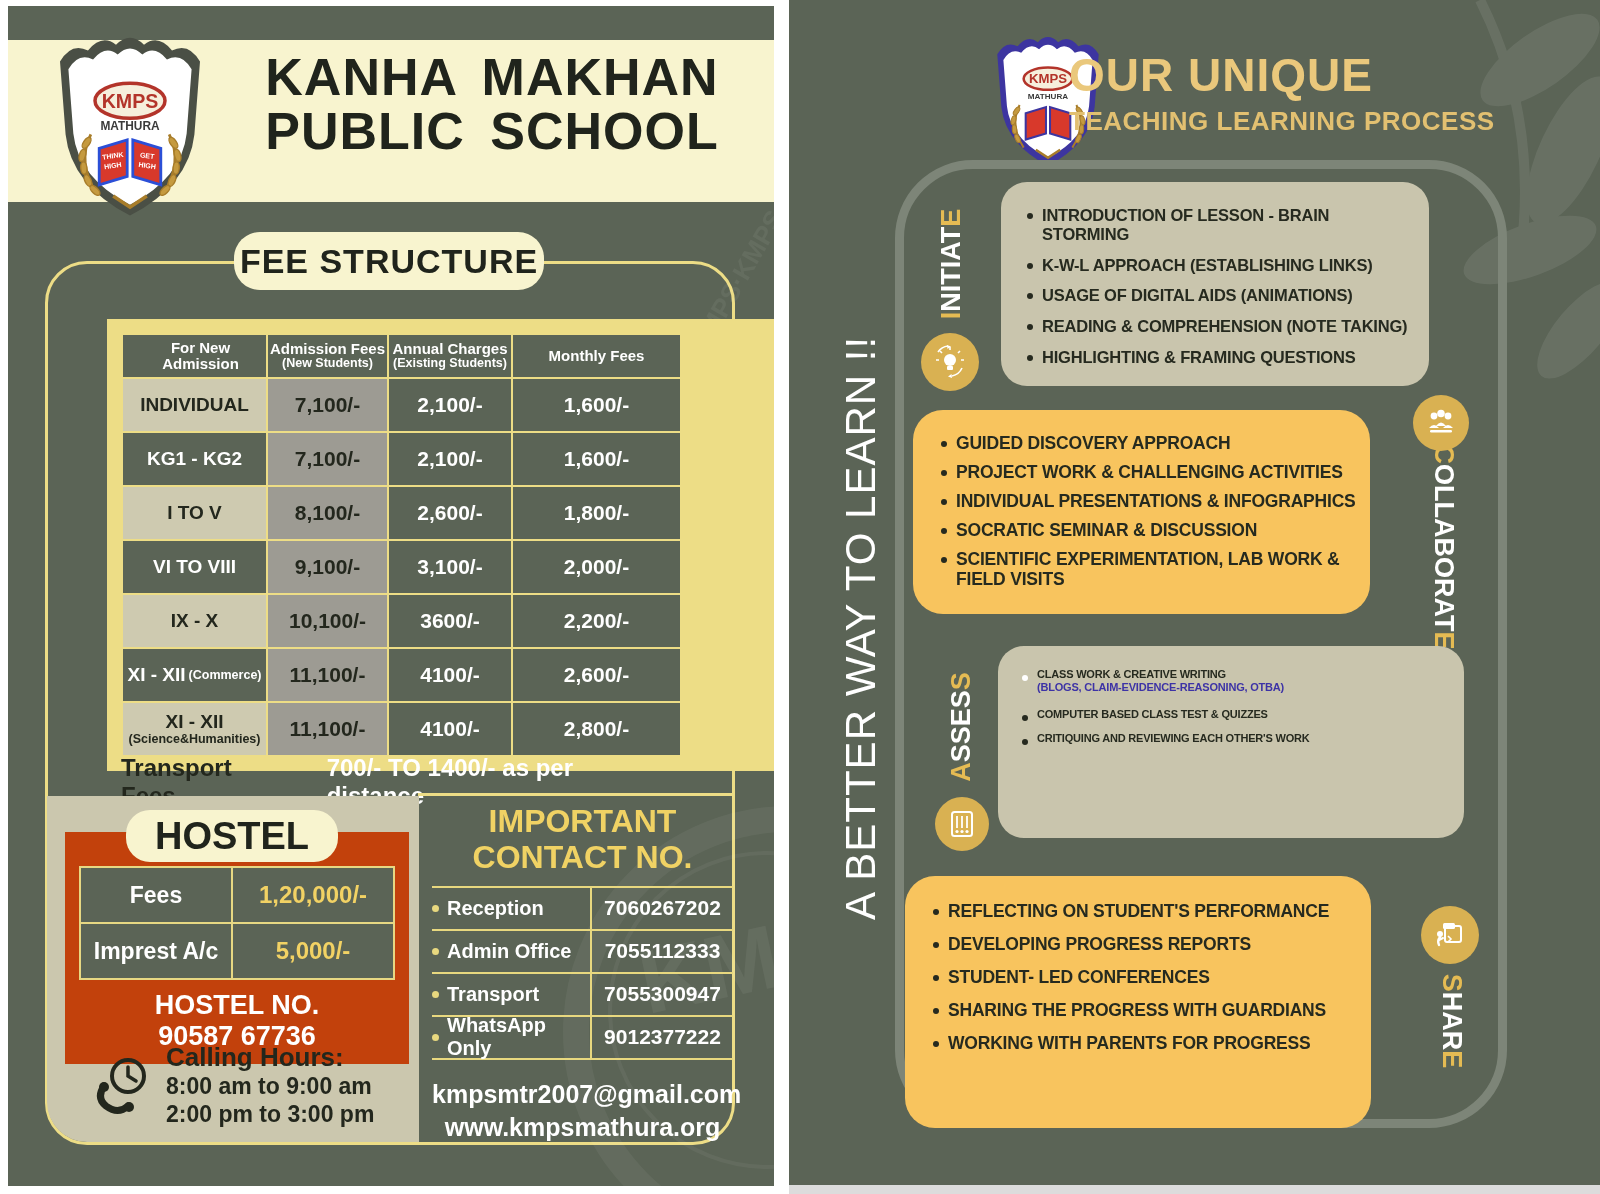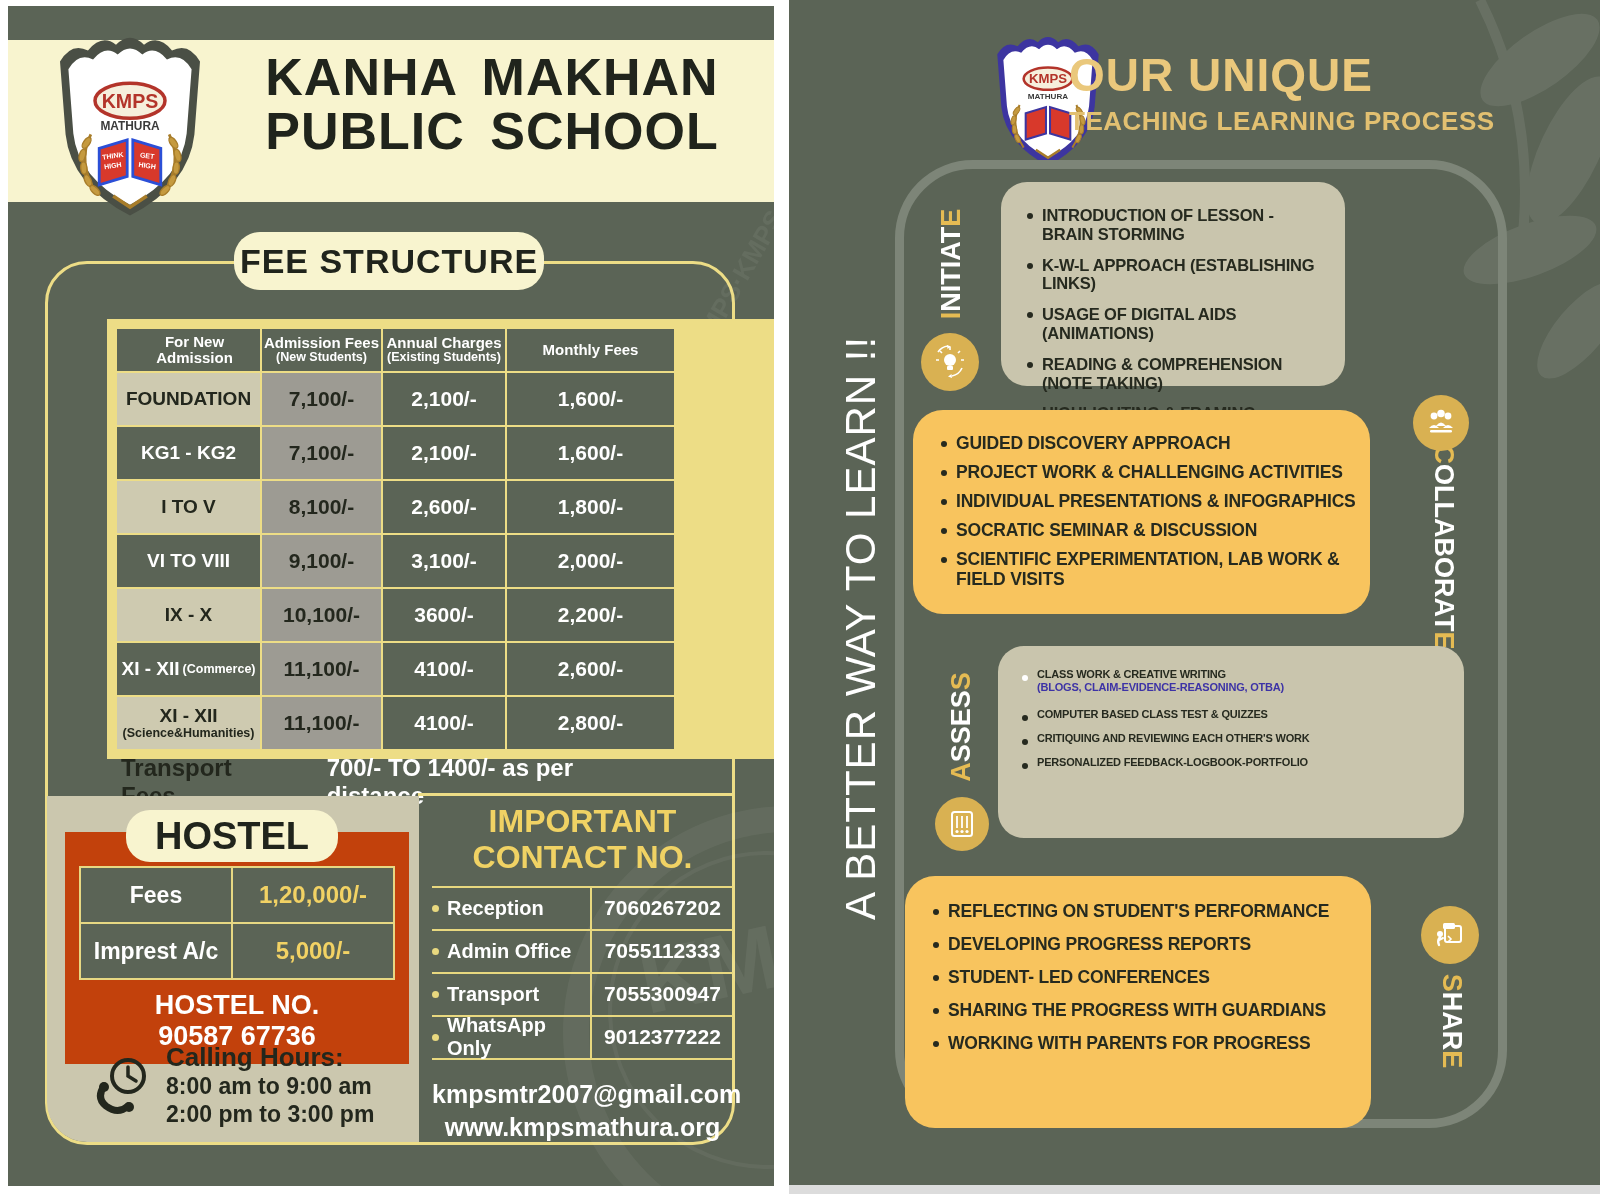--- a/index.html
+++ b/index.html
@@ -19,21 +19,21 @@
   .title-wrap{position:absolute;left:228px;top:44px;width:512px;text-align:center;color:#20241c;}
   .title-line{font-size:52px;font-weight:800;line-height:1.04;letter-spacing:1px;word-spacing:10px;}
   .subtitle{font-size:23px;font-weight:700;line-height:1.18;margin-top:6px;}
 
   .fee-pill{position:absolute;left:226px;top:226px;width:310px;height:58px;background:#f8f4cf;
     border-radius:26px;z-index:3;display:flex;align-items:center;justify-content:center;
     font-size:34px;font-weight:800;color:#20241c;letter-spacing:1px;}
   .big-rect{position:absolute;left:37px;top:255px;width:690px;height:884px;border:3px solid #eddd86;
     border-radius:42px;z-index:1;box-sizing:border-box;}
 
-  .fee-table{position:absolute;left:99px;top:313px;width:667px;background:#eddd86;padding:10px;
+  .fee-table{position:absolute;left:99px;top:313px;width:667px;background:#eddd86;padding:16px;
     display:flex;flex-direction:column;gap:2px;z-index:2;box-sizing:border-box;}
   .fee-head,.fee-row{display:grid;grid-template-columns:143px 119px 122px 167px;gap:2px;}
   .hcell{background:#5b6456;height:42px;display:flex;flex-direction:column;align-items:center;
     justify-content:center;color:#fff;font-weight:700;font-size:15px;line-height:1.1;text-align:center;}
   .hcell .hsub{font-size:12.5px;font-weight:700;}
   .hcell:first-child{align-items:flex-start;padding-left:12px;box-sizing:border-box;}
   .fee-body{display:flex;flex-direction:column;gap:2px;}
   .fee-row .cell{height:52px;display:flex;align-items:center;justify-content:center;background:#5b6456;
     color:#fff;font-weight:700;font-size:19px;text-align:center;}
   .fee-row .c2{background:#9d9b93;color:#23271d;font-size:21px;}
@@ -99,21 +99,21 @@
   .rot-cw{transform:translate(-50%,-50%) rotate(90deg);}
   .side-text{position:absolute;left:72px;top:628px;transform:translate(-50%,-50%) rotate(-90deg);
     white-space:nowrap;color:#fff;font-size:42px;font-weight:400;letter-spacing:1px;}
 
   .gold-circle{position:absolute;border-radius:50%;background:#d9b152;display:flex;align-items:center;
     justify-content:center;transform:translate(-50%,-50%);z-index:3;}
 
   .box{position:absolute;border-radius:26px;box-sizing:border-box;display:flex;flex-direction:column;z-index:2;}
   .box.khaki{background:#c9c5ad;}
   .box.orange{background:#f8c45e;}
-  #initiate-box{left:212px;top:182px;width:344px;height:204px;padding:24px 16px 16px 26px;gap:12px;}
+  #initiate-box{left:212px;top:182px;width:428px;height:204px;padding:24px 16px 16px 26px;gap:12px;}
   #collab-box{left:124px;top:410px;width:457px;height:204px;padding:24px 14px 16px 28px;gap:9px;border-radius:30px;}
   #assess-box{left:209px;top:646px;width:466px;height:192px;padding:22px 12px 14px 24px;gap:11px;}
   #share-box{left:116px;top:876px;width:466px;height:252px;padding:26px 14px 18px 28px;gap:13px;border-radius:30px;}
 
   .bitem{display:flex;align-items:flex-start;gap:9px;}
   .bitem .dot{width:6px;height:6px;border-radius:50%;background:#262a1f;flex:0 0 auto;margin-top:7px;}
   .btxt{font-weight:700;color:#262a1f;letter-spacing:-0.2px;line-height:1.14;}
   #initiate-box .btxt{font-size:16.5px;}
   #collab-box .btxt{font-size:17.5px;}
   #assess-box .btxt{font-size:11px;}
@@ -181,21 +181,21 @@
         <span>Annual Charges</span>
           <span class="hsub">(Existing Students)</span>
       </div>
         <div class="hcell">
         <span>Monthly Fees</span>
       </div>
       </div>
     <div class="fee-body">
         <div class="fee-row">
         <div class="cell c1">
-          <span>FOUNDATION</span>
+          <span>INDIVIDUAL</span>
         </div>
         <div class="cell c2">7,100/-</div>
         <div class="cell c3">2,100/-</div>
         <div class="cell c4">1,600/-</div>
       </div>
         <div class="fee-row">
         <div class="cell c1">
           <span>KG1 - KG2</span>
         </div>
         <div class="cell c2">7,100/-</div>
@@ -476,24 +476,20 @@
       <span class="btxt"><span>CLASS WORK &amp; CREATIVE WRITING</span><span class="bsub">(BLOGS, CLAIM-EVIDENCE-REASONING, OTBA)</span></span>
     </div>
       <div class="bitem">
       <span class="dot"></span>
       <span class="btxt"><span>COMPUTER BASED CLASS TEST &amp; QUIZZES</span></span>
     </div>
       <div class="bitem">
       <span class="dot"></span>
       <span class="btxt"><span>CRITIQUING AND REVIEWING EACH OTHER'S WORK</span></span>
     </div>
-      <div class="bitem">
-      <span class="dot"></span>
-      <span class="btxt"><span>PERSONALIZED FEEDBACK-LOGBOOK-PORTFOLIO</span></span>
-    </div>
     </div>
 
   <div class="gold-circle" style="left:661px;top:935px;width:58px;height:58px;">
     <svg width="38" height="38" viewBox="0 0 38 38">
       <rect x="14" y="10" width="16" height="16" rx="2" fill="none" stroke="#ffffff" stroke-width="2"></rect>
       <rect x="12" y="7" width="12" height="6" rx="1.5" fill="#ffffff"></rect>
       <circle cx="9" cy="18" r="3" fill="#ffffff"></circle>
       <path d="M9,21 q-3,4 -1,8" stroke="#ffffff" stroke-width="2.4" fill="none" stroke-linecap="round"></path>
       <path d="M8,24 l4,-2" stroke="#ffffff" stroke-width="2" stroke-linecap="round"></path>
       <path d="M17,20 l3,3 l-3,3" stroke="#ffffff" stroke-width="1.6" fill="none"></path>

